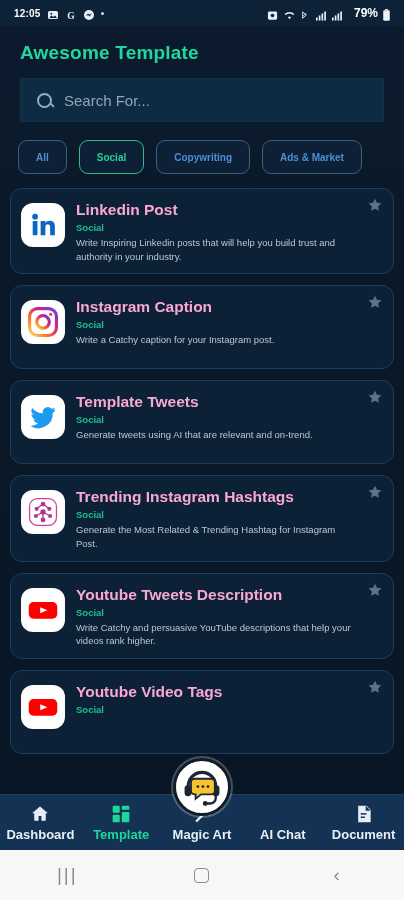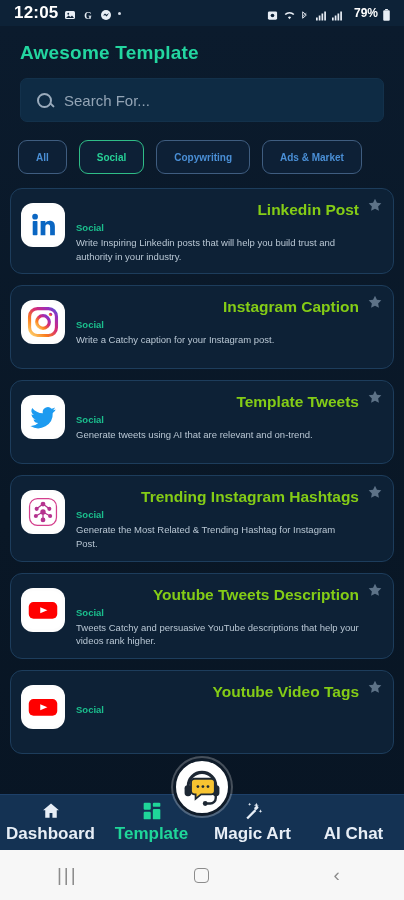--- a/index.html
+++ b/index.html
@@ -14,42 +14,42 @@
   
   .statusbar{
     height:26px; width:100%;
     background:#0d2237;
     display:flex; align-items:center; justify-content:space-between;
     padding:0 10px 0 14px;
     color:#ffffff;
   }
   .sb-left{ display:flex; align-items:center; gap:6px; }
   .sb-right{ display:flex; align-items:center; gap:4px; }
-  .sb-time{ font-size:17px; font-weight:700; letter-spacing:.2px; }
+  .sb-time{ font-size:10px; font-weight:700; letter-spacing:.2px; }
   .sb-ico{ width:12px; height:12px; display:inline-block; position:relative; }
   .sb-pct{ font-size:12px; font-weight:700; margin-left:7px; }
   .sb-dot{ width:3px;height:3px;border-radius:50%;background:#cfd8e3; display:inline-block; }
 
   
   .app{
     position:absolute; top:26px; left:0; right:0; bottom:56px;
     background:linear-gradient(180deg,#0b1b2d 0%, #091726 60%, #081524 100%);
     overflow:hidden;
   }
   .page-title{
     color:#23d6a0;
     font-size:19px; font-weight:700;
     padding:16px 0 0 20px;
     letter-spacing:.2px;
   }
 
   
   .search-wrap{ padding:14px 20px 0 20px; }
   .search-box{
-    height:44px; border-radius:7px;
+    height:44px; border-radius:1px;
     background:#0e2b44;
     display:flex; align-items:center; gap:12px;
     padding:0 16px;
     border:1px solid #13314b;
   }
   .search-ph{ color:#93a4b5; font-size:15px; }
   .mag{ width:15px;height:15px;border:2px solid #9aabbc;border-radius:50%;position:relative;flex:0 0 auto;}
   .mag::after{content:"";position:absolute;width:6px;height:2px;background:#9aabbc;transform:rotate(45deg);right:-5px;bottom:0px;border-radius:1px;}
 
   
@@ -83,36 +83,36 @@
   }
   .ic{
     flex:0 0 auto;
     width:44px;height:44px;border-radius:12px;
     background:#fdfdfd;
     display:flex;align-items:center;justify-content:center;
     margin-top:4px;
     overflow:hidden;
   }
   .ctext{ flex:1 1 auto; min-width:0; padding-top:2px; }
-  .ctitle{ color:#84cc16; font-size:15.5px; font-weight:700; line-height:1.15;text-align:right; }
+  .ctitle{ color:#f9a8d4; font-size:15.5px; font-weight:700; line-height:1.15; }
   .ccat{ color:#1bbf8d; font-size:9.5px; font-weight:700; margin-top:3px; }
   .cdesc{ color:#b9c7d4; font-size:9.5px; line-height:1.45; margin-top:3px; }
   .star{ position:absolute; right:10px; top:8px; width:16px; height:16px; }
 
   
   .bottomnav{
     position:absolute; left:0; right:0; bottom:50px; height:56px;
     background:#143253;
     border-top:1px solid #1d4069;
     display:flex; align-items:center;
   }
   .nav-item{
     flex:1 1 0; height:100%;
     display:flex; flex-direction:column; align-items:center; justify-content:center; gap:3px;
-    color:#e7eef6; font-size:17px; font-weight:700;
+    color:#e7eef6; font-size:13px; font-weight:700;
   }
   .nav-item.active{ color:#1fd699; }
   .nav-ico{ width:20px;height:20px; display:flex; align-items:center; justify-content:center;}
 
   .fab{
     position:absolute; left:50%; transform:translateX(-50%);
     bottom:84px;
     width:58px;height:58px;border-radius:50%;
     background:#ffffff;
     border:3px solid #0f1b29;
@@ -336,21 +336,21 @@
       <div class="ic">
         <svg width="38" height="38" viewBox="0 0 48 48">
             <rect width="48" height="48" rx="12" fill="#ffffff"></rect>
           <rect x="6" y="14" width="36" height="21" rx="6" fill="#ff0000"></rect>
           <path d="M20.5 20.5l9 3.8-9 3.8z" fill="#ffffff"></path>
           </svg>
       </div>
       <div class="ctext">
         <div class="ctitle">Youtube Tweets Description</div>
         <div class="ccat">Social</div>
-        <div class="cdesc">Tweets Catchy and persuasive YouTube descriptions that help your videos rank higher.</div>
+        <div class="cdesc">Write Catchy and persuasive YouTube descriptions that help your videos rank higher.</div>
       </div>
       <span class="star">
         <svg width="16" height="16" viewBox="0 0 24 24">
             <path d="M12 2.6l2.9 6 6.6.9-4.8 4.6 1.2 6.5L12 17.5 6.1 20.6l1.2-6.5L2.5 9.5l6.6-.9z" fill="#5d7287"></path>
           </svg>
       </span>
     </div>
 
     <div class="card">
       <div class="ic">
@@ -429,20 +429,33 @@
         </svg>
     </span>
     <span>Magic Art</span>
   </div>
 
   <div class="nav-item">
     <span class="nav-ico"></span>
     <span>AI Chat</span>
   </div>
 
+  <div class="nav-item">
+    <span class="nav-ico">
+      <svg width="20" height="20" viewBox="0 0 24 24">
+          <path d="M5 2h10l5 5v15H5z" fill="#e7eef6"></path>
+          <path d="M14 2v6h6" fill="#143253"></path>
+          <g fill="#143253">
+            <rect x="8" y="11" width="7" height="1.8"></rect>
+            <rect x="8" y="15" width="5" height="1.8"></rect>
+          </g>
+        </svg>
+    </span>
+    <span>Document</span>
+  </div>
 </div>
 
 <div class="androidnav">
   <div class="and-btn">
       <span class="and-bars">|||</span>
     </div>
   <div class="and-btn">
       <span class="and-sq"></span>
     </div>
   <div class="and-btn">‹</div>

